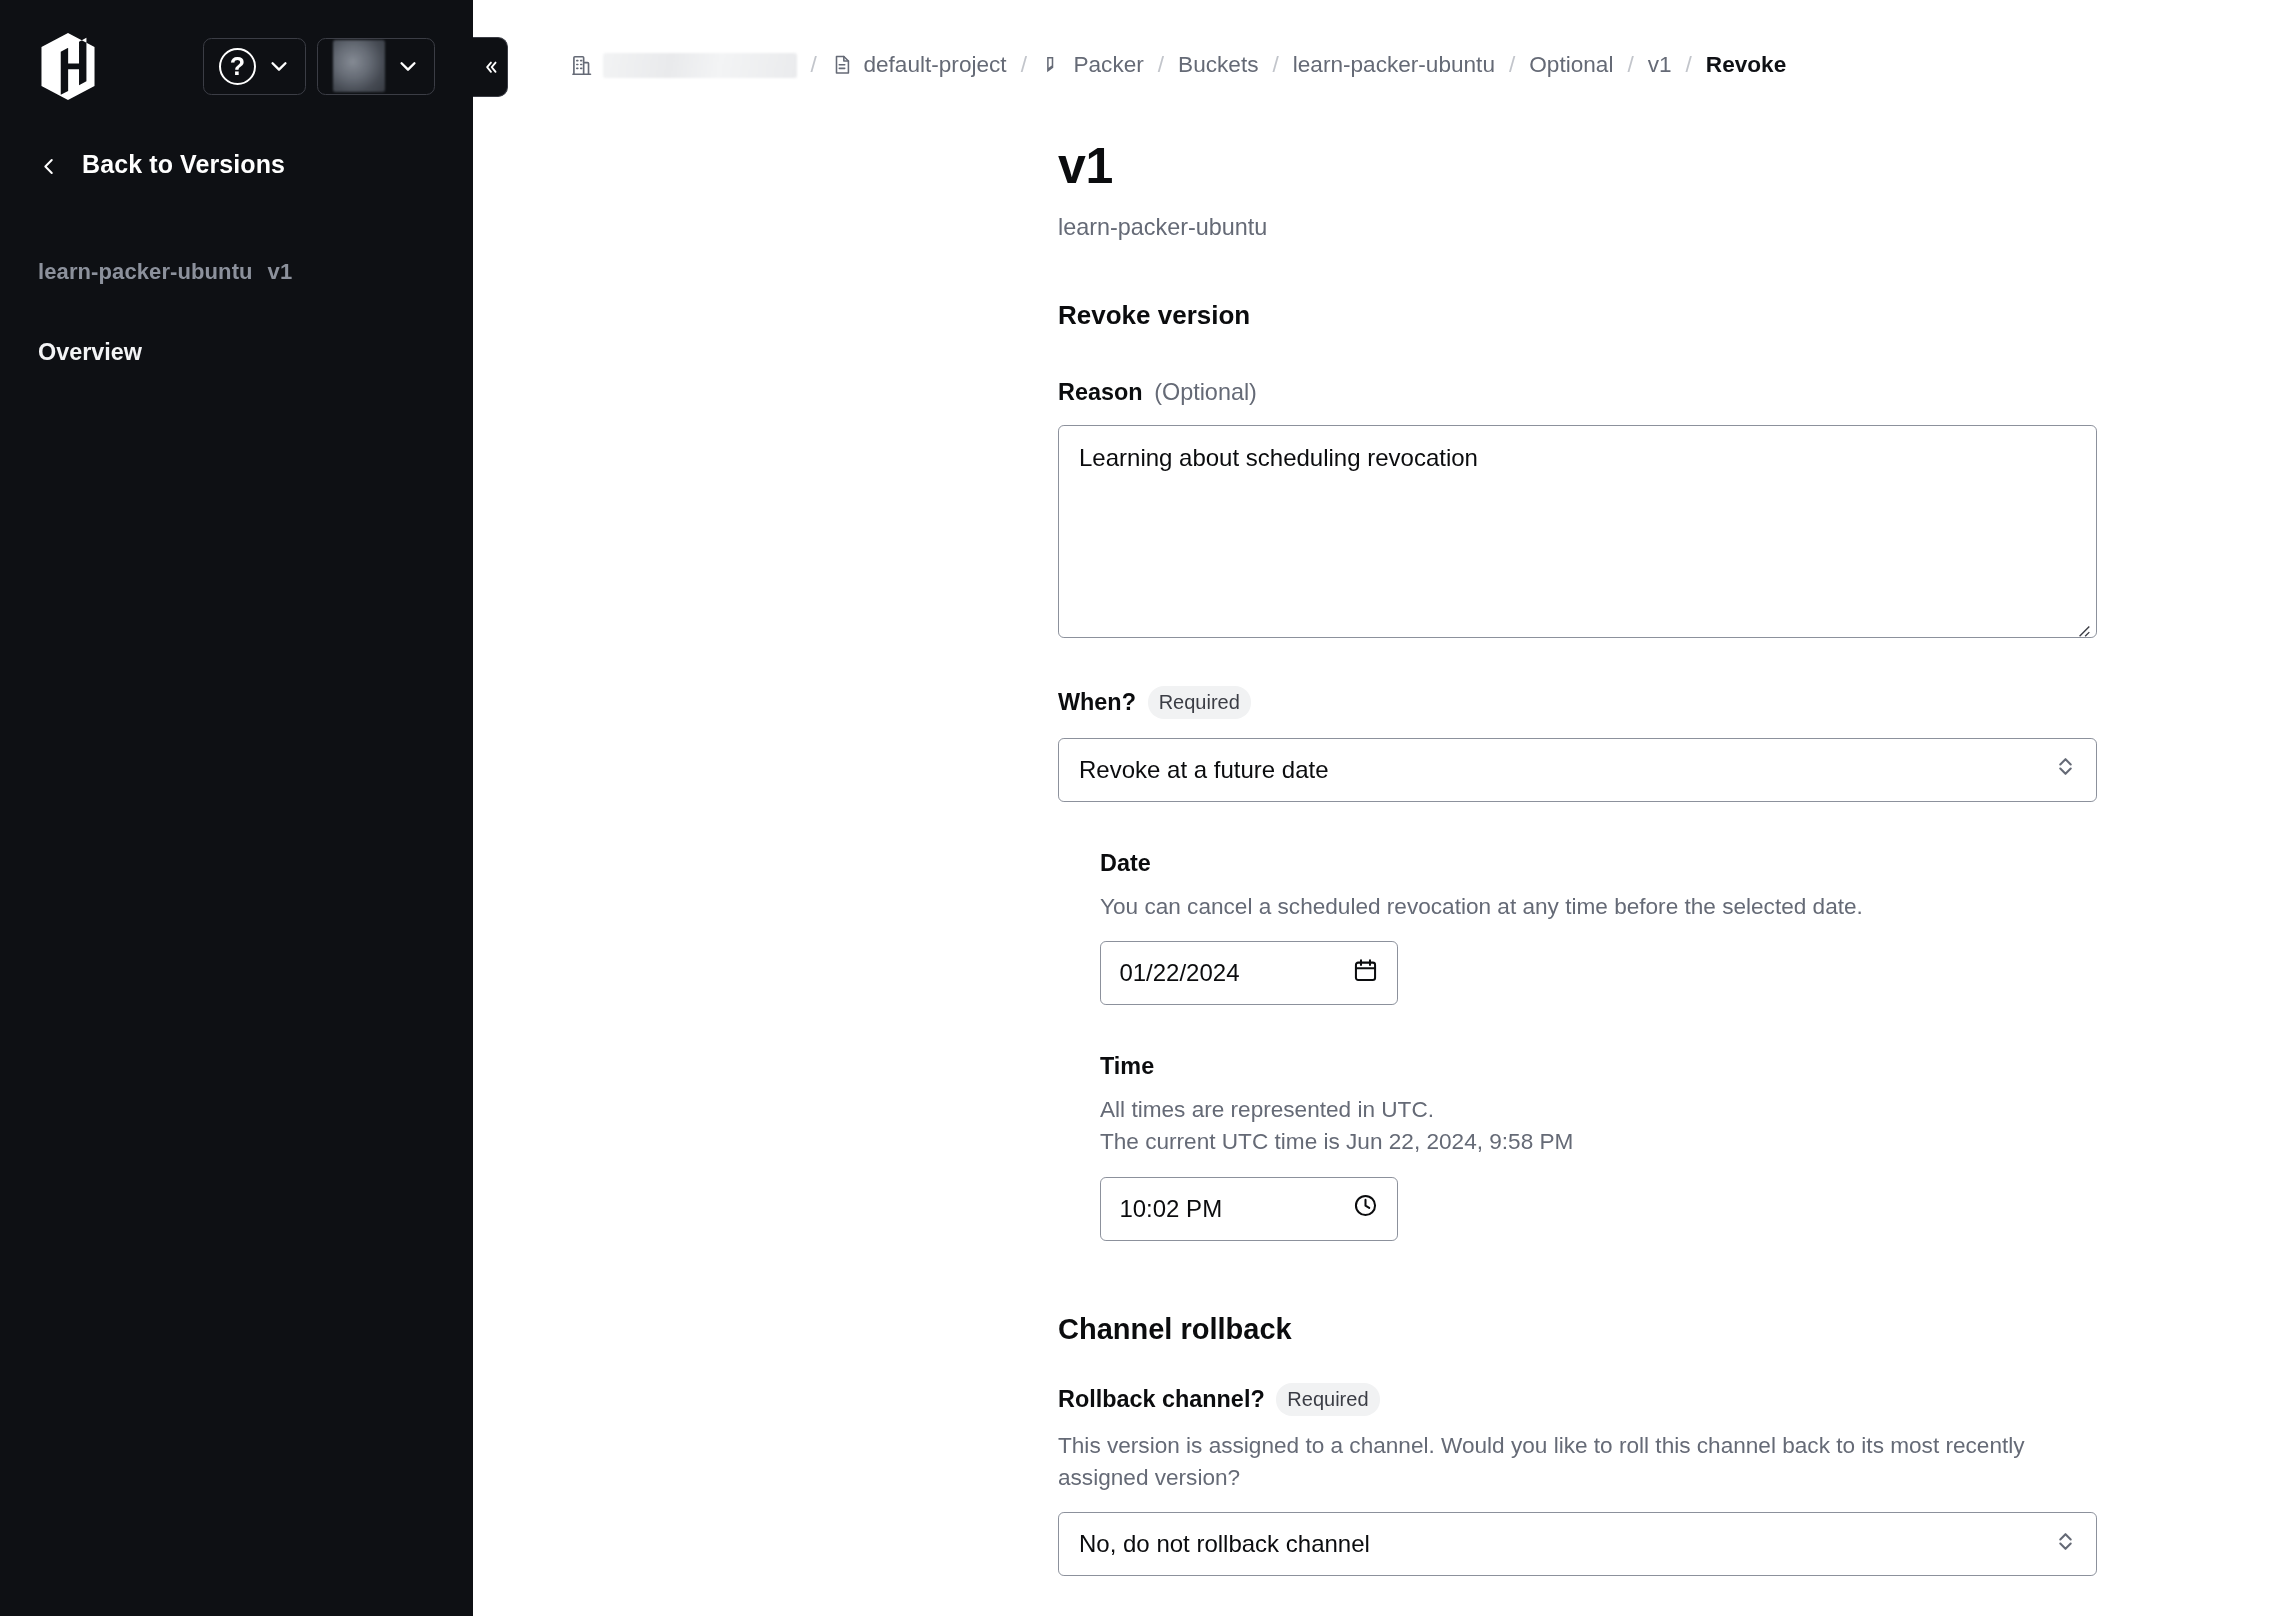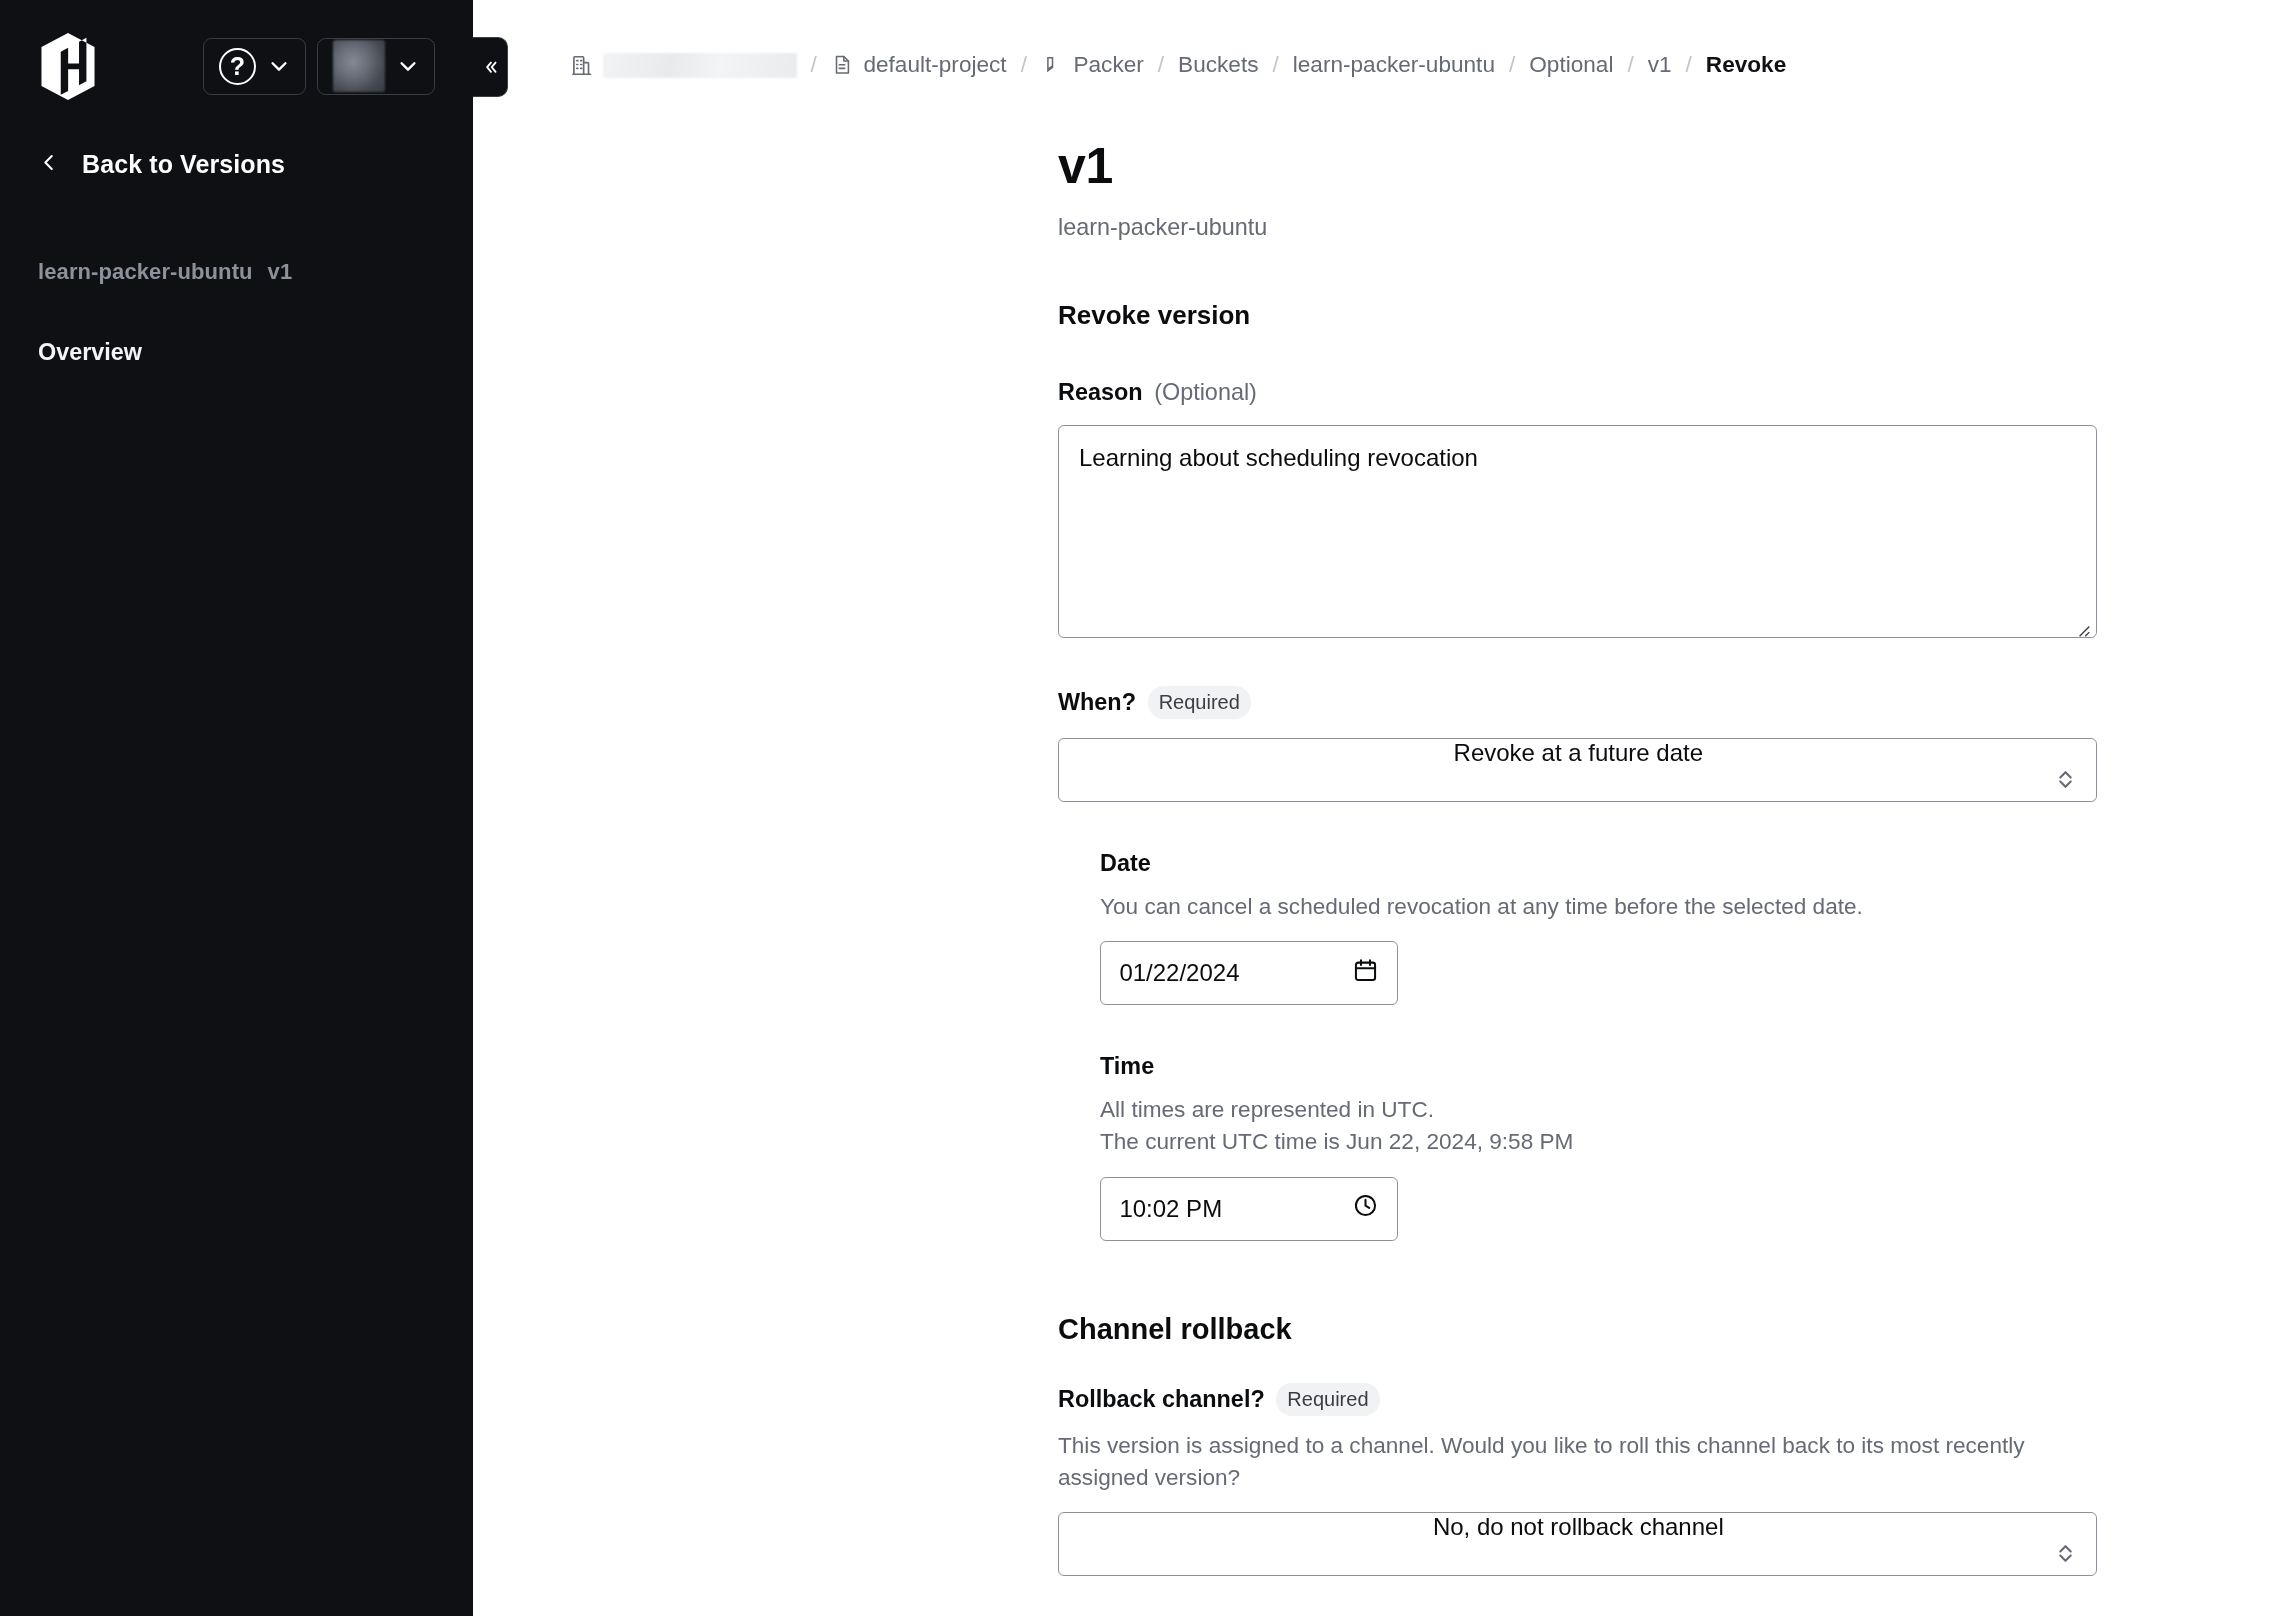--- a/index.html
+++ b/index.html
@@ -105,21 +105,21 @@
     border-radius: 0 10px 10px 0;
     display: flex;
     align-items: center;
     justify-content: center;
     cursor: pointer;
     z-index: 5;
   }
 
   .back-row {
     display: flex;
-    align-items: flex-start;
+    align-items: flex-end;
     gap: 22px;
     padding: 0 38px;
     margin-top: 18.4px;
     cursor: pointer;
   }
 
   .back-chevron { width: 22px; height: 25px; flex: 0 0 22px; }
 
   .back-label {
     font-size: 25px;
@@ -285,21 +285,20 @@
     height: 64px;
     border: 1.5px solid #8c919c;
     border-radius: 5.9px;
     background: #ffffff;
     display: flex;
     align-items: center;
     padding: 0 18.4px 0 20px;
     font-size: 24px;
     color: #0b0c0e;
     cursor: pointer;
-    flex-direction: column;
   }
 
   .select-box .stepper { margin-left: auto; }
 
   .indent { margin-left: 42px; }
 
   .input-box {
     margin-top: 18.4px;
     width: 298px;
     height: 64px;

